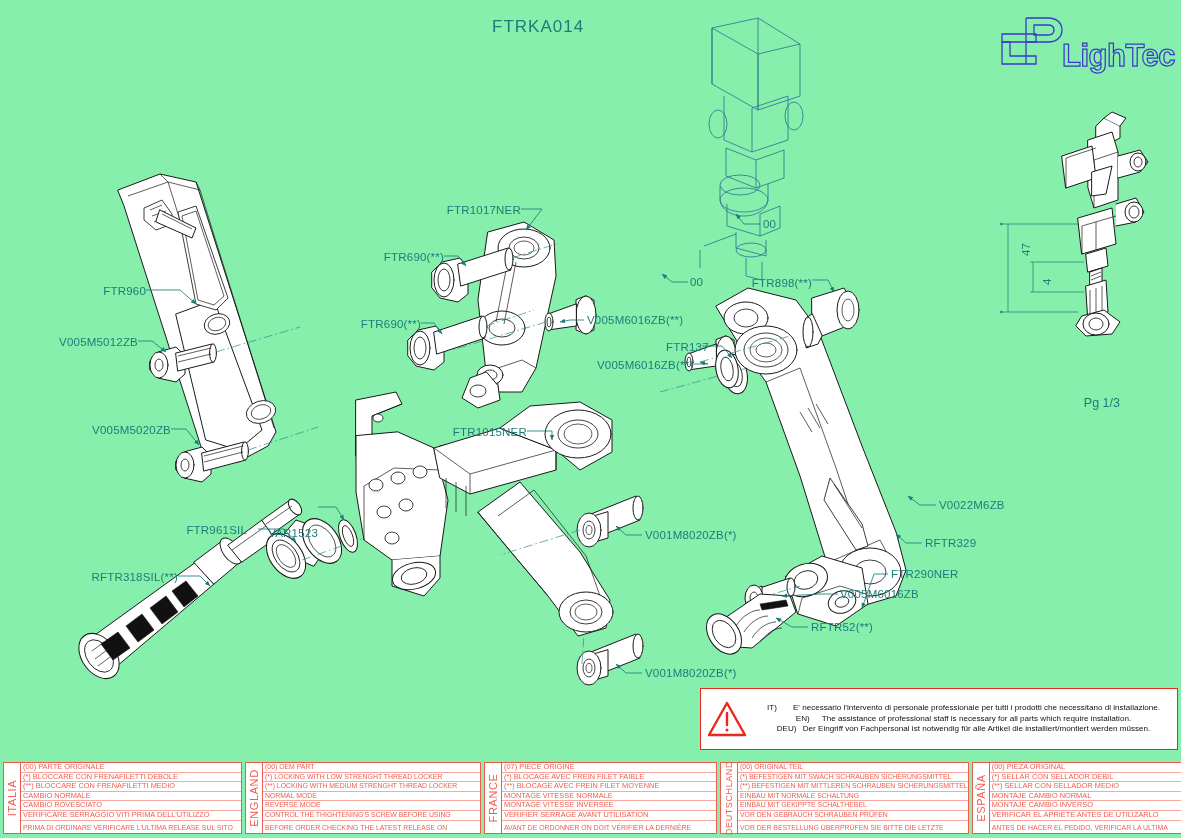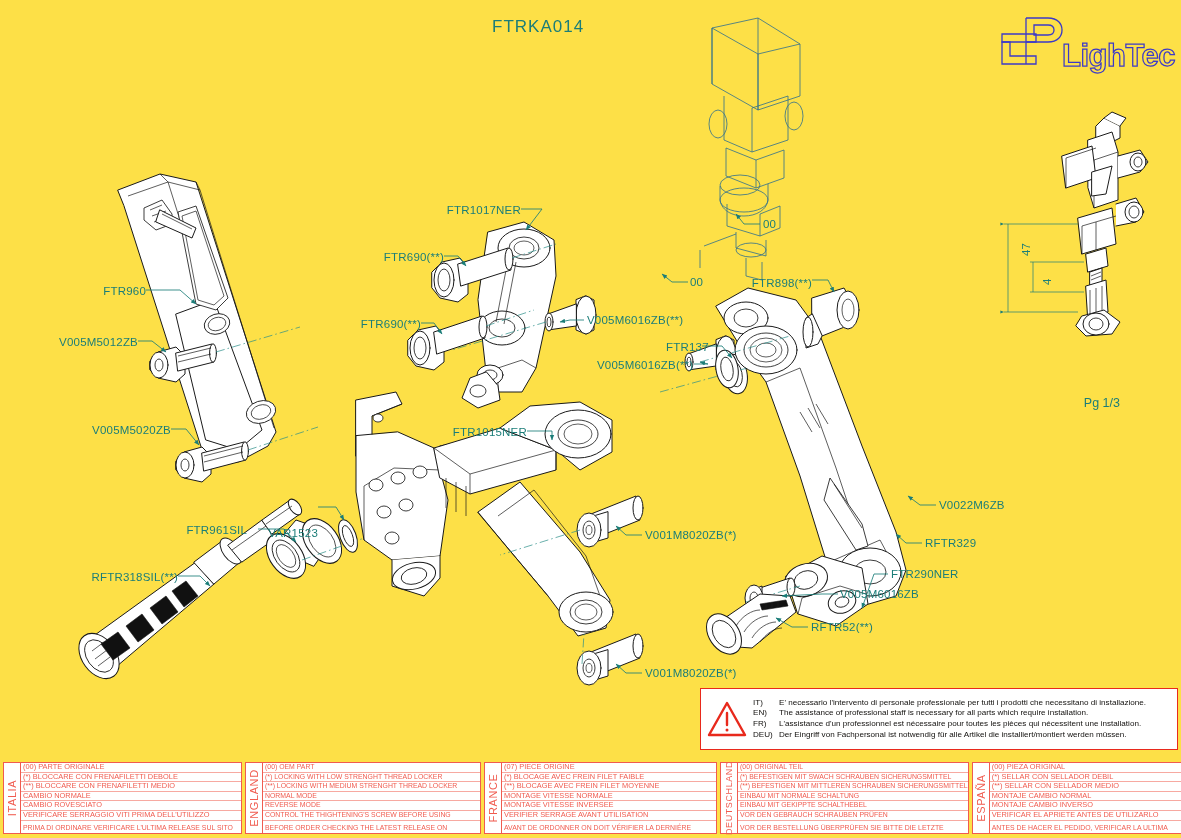--- a/index.html
+++ b/index.html
@@ -7,21 +7,21 @@
     padding: 0;
     background: #ffffff;
   }
   body {
     font-family: "Liberation Sans", sans-serif;
   }
   #sheet {
     position: relative;
     width: 1181px;
     height: 838px;
-    background: #fde047;
+    background: #86efac;
     overflow: hidden;
   }
   #artboard {
     position: absolute;
     inset: 0;
   }
   .lbl {
     position: absolute;
     color: #1b7d78;
     font-family: "Liberation Sans", sans-serif;
@@ -79,20 +79,21 @@
   #warn-lines {
     flex: 1 1 auto;
     padding-right: 3px;
   }
   .wline {
     display: flex;
     font-size: 8.1px;
     line-height: 10.6px;
     color: #12100e;
     white-space: nowrap;
+    justify-content: center;
   }
   .wline .wc {
     flex: 0 0 26px;
   }
   
   #langstrip {
     position: absolute;
     left: 0;
     top: 762px;
     width: 1181px;
@@ -598,24 +599,20 @@
     <div id="warn-lines">
       <div class="wline">
         <span class="wc">IT)</span>
         <span>E' necessario l'intervento di personale professionale per tutti i prodotti che necessitano di installazione.</span>
       </div>
       <div class="wline">
         <span class="wc">EN)</span>
         <span>The assistance of professional staff is necessary for all parts which require installation.</span>
       </div>
       <div class="wline">
-        <span class="wc">FR)</span>
-        <span>L'assistance d'un professionnel est nécessaire pour toutes les pièces qui nécessitent une installation.</span>
-      </div>
-      <div class="wline">
         <span class="wc">DEU)</span>
         <span>Der Eingriff von Fachpersonal ist notwendig  für alle Artikel die installiert/montiert werden müssen.</span>
       </div>
     </div>
   </div>
 
   <div id="langstrip">
 
     <div class="langbox" id="box-it">
       <div class="lang-name">

